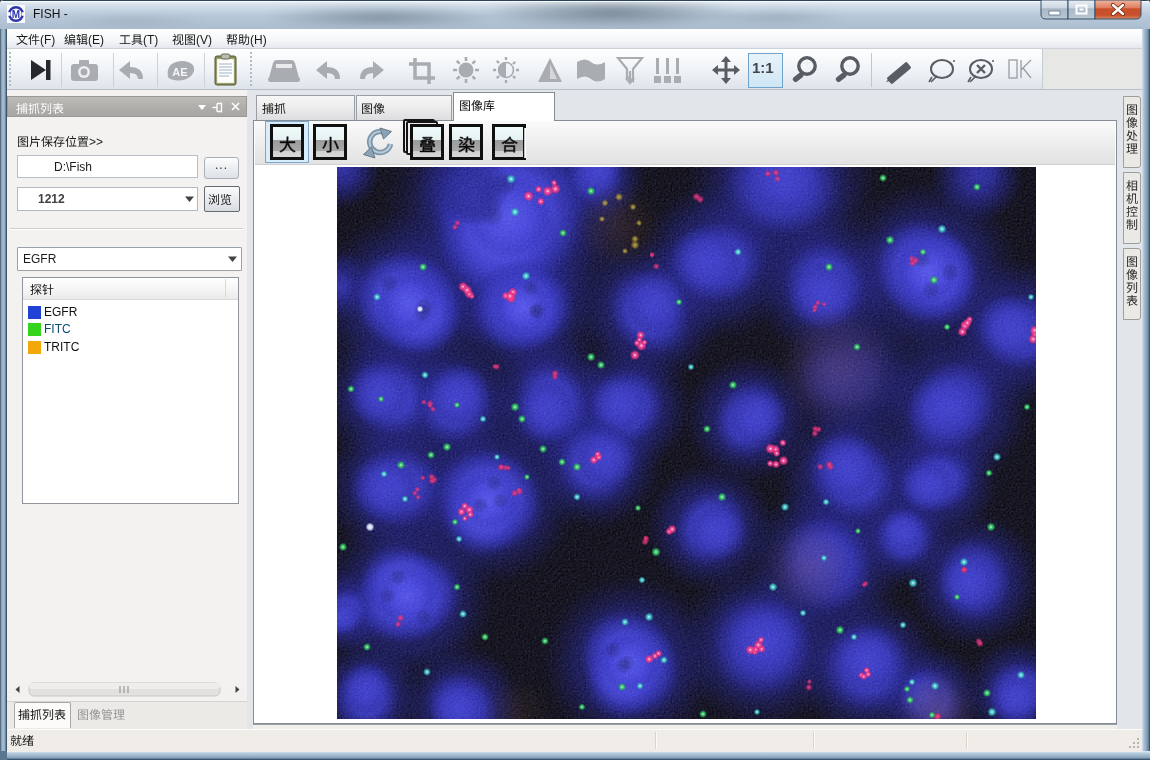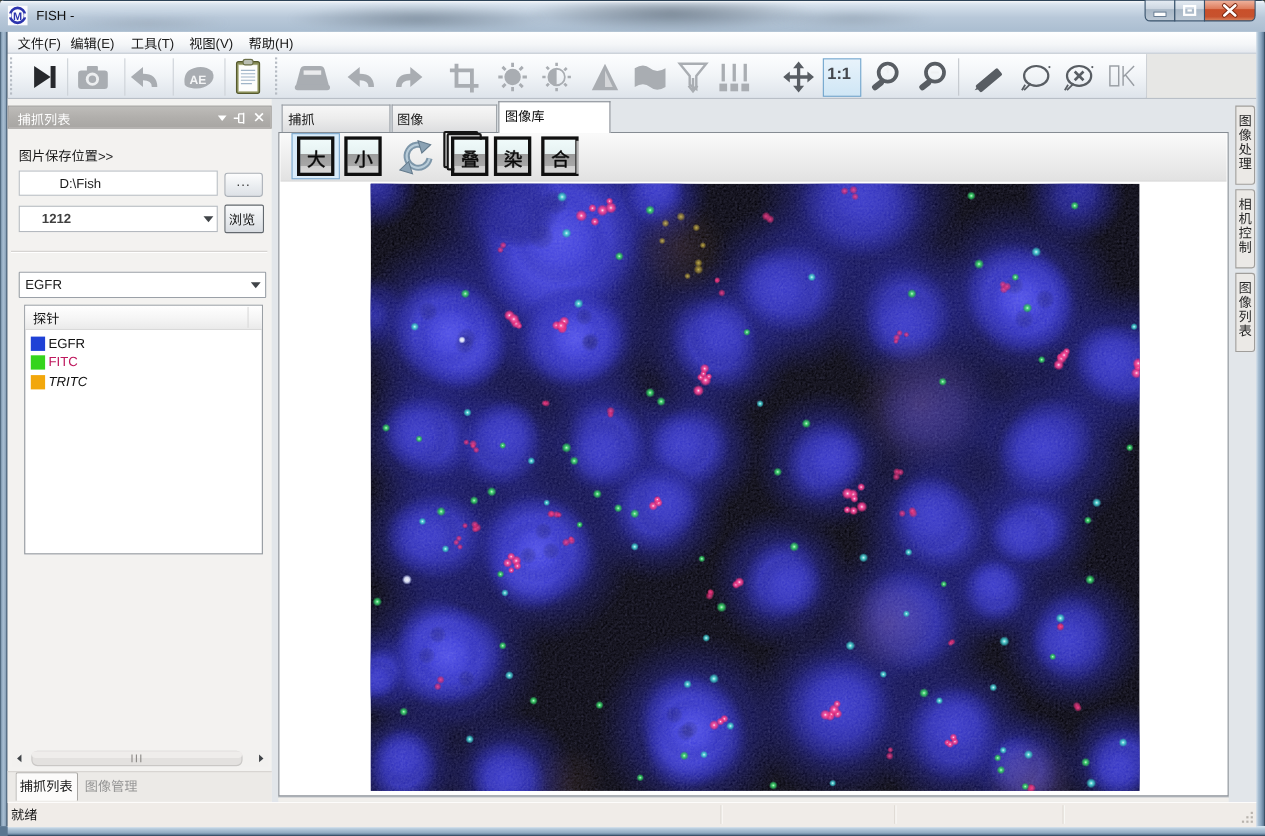--- a/index.html
+++ b/index.html
@@ -285,23 +285,23 @@
 <div class="abs" style="left:22px;top:277px;width:217px;height:227px;background:#fff;border:1px solid #8f959b;box-sizing:border-box;"></div>
 <div class="abs" style="left:23px;top:278px;width:215px;height:21px;background:linear-gradient(180deg,#ffffff,#f4f4f4 60%,#eaeaea);border-bottom:1px solid #d9d9d9;"></div>
 <div class="abs" style="left:225px;top:279px;width:1px;height:19px;background:#d9d9d9;"></div>
 <svg style="position:absolute;left:30px;top:282px;overflow:visible" width="26" height="16">
       <path transform="translate(0.0,12) scale(0.012000,0.012000)" d="M366.0 -785.0V-605.0H429.0V-719.0H860.0V-608.0H926.0V-785.0ZM540.0 -655.0C498.0 -580.0 426.0 -510.0 353.0 -463.0C370.0 -451.0 396.0 -424.0 407.0 -410.0C480.0 -464.0 558.0 -548.0 607.0 -632.0ZM676.0 -623.0C746.0 -561.0 828.0 -473.0 865.0 -416.0L922.0 -459.0C884.0 -516.0 800.0 -601.0 730.0 -661.0ZM608.0 -461.0V-351.0H356.0V-283.0H563.0C504.0 -177.0 407.0 -84.0 303.0 -39.0C319.0 -25.0 340.0 2.0 351.0 20.0C452.0 -34.0 546.0 -129.0 608.0 -240.0V72.0H679.0V-243.0C738.0 -137.0 827.0 -38.0 915.0 17.0C927.0 -2.0 950.0 -28.0 966.0 -42.0C875.0 -90.0 782.0 -184.0 725.0 -283.0H938.0V-351.0H679.0V-461.0ZM167.0 -840.0V-638.0H50.0V-568.0H167.0V-353.0L39.0 -309.0L61.0 -237.0L167.0 -277.0V-9.0C167.0 4.0 163.0 7.0 150.0 8.0C140.0 8.0 103.0 9.0 62.0 8.0C72.0 26.0 81.0 56.0 84.0 74.0C144.0 74.0 181.0 72.0 205.0 61.0C228.0 49.0 237.0 29.0 237.0 -9.0V-303.0L342.0 -343.0L328.0 -412.0L237.0 -379.0V-568.0H335.0V-638.0H237.0V-840.0Z" fill="#1a1a1a"></path>
       <path transform="translate(12.0,12) scale(0.012000,0.012000)" d="M662.0 -831.0V-505.0H426.0V-431.0H662.0V79.0H739.0V-431.0H954.0V-505.0H739.0V-831.0ZM186.0 -838.0C153.0 -744.0 95.0 -655.0 31.0 -596.0C43.0 -580.0 63.0 -541.0 69.0 -526.0C106.0 -561.0 140.0 -604.0 171.0 -653.0H423.0V-724.0H212.0C227.0 -755.0 241.0 -786.0 253.0 -818.0ZM61.0 -344.0V-275.0H211.0V-68.0C211.0 -26.0 183.0 -2.0 164.0 8.0C177.0 24.0 195.0 56.0 201.0 75.0C218.0 58.0 247.0 41.0 443.0 -61.0C438.0 -76.0 431.0 -105.0 429.0 -126.0L283.0 -53.0V-275.0H417.0V-344.0H283.0V-479.0H396.0V-547.0H108.0V-479.0H211.0V-344.0Z" fill="#1a1a1a"></path>
     </svg>
 <div class="abs" style="left:28px;top:306px;width:13px;height:13px;background:#1f41d6;"></div>
 <div class="abs" style="left:44px;top:305px;font-size:12px;color:#111;">EGFR</div>
 <div class="abs" style="left:28px;top:323px;width:13px;height:13px;background:#35d41c;"></div>
-<div class="abs" style="left:44px;top:322px;font-size:12px;color:#be185d;">FITC</div>
+<div class="abs" style="left:44px;top:322px;font-size:12px;color:#0c4a6e;">FITC</div>
 <div class="abs" style="left:28px;top:341px;width:13px;height:13px;background:#f2a70b;"></div>
-<div class="abs" style="left:44px;top:340px;font-size:12px;color:#111;font-style:italic;">TRITC</div>
+<div class="abs" style="left:44px;top:340px;font-size:12px;color:#111;">TRITC</div>
 <div class="abs" style="left:11px;top:682px;width:233px;height:15px;background:#f2f1ef;"></div>
 <svg class="abs" style="left:11px;top:682px" width="233" height="15">
       <rect x="0" y="0" width="233" height="15" fill="#f2f1ef"></rect>
       <rect x="18" y="1" width="191" height="13" rx="5" fill="#e3e1df" stroke="#c9c7c5" stroke-width="1"></rect>
       <rect x="18" y="1" width="191" height="6" rx="3" fill="#efedeb"></rect>
       <path d="M8.5 4 L4.5 7.5 L8.5 11 Z" fill="#3f4347"></path>
       <path d="M224.5 4 L228.5 7.5 L224.5 11 Z" fill="#3f4347"></path>
       <g stroke="#8a8784" stroke-width="1">
         <path d="M109 4 v7 M113 4 v7 M117 4 v7"></path>
       </g>

